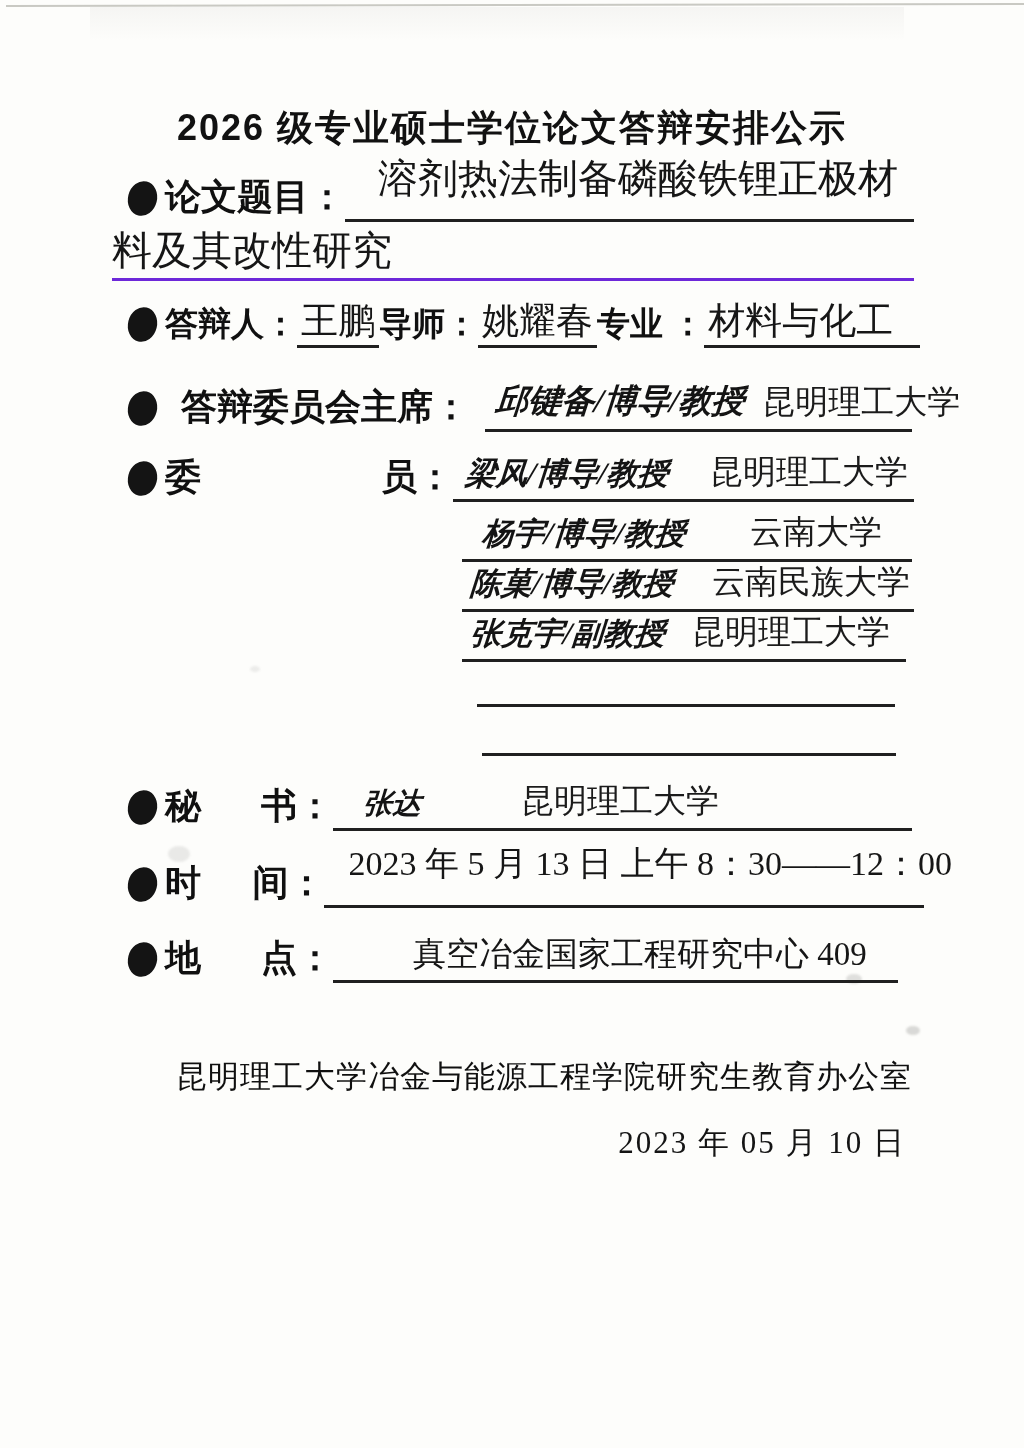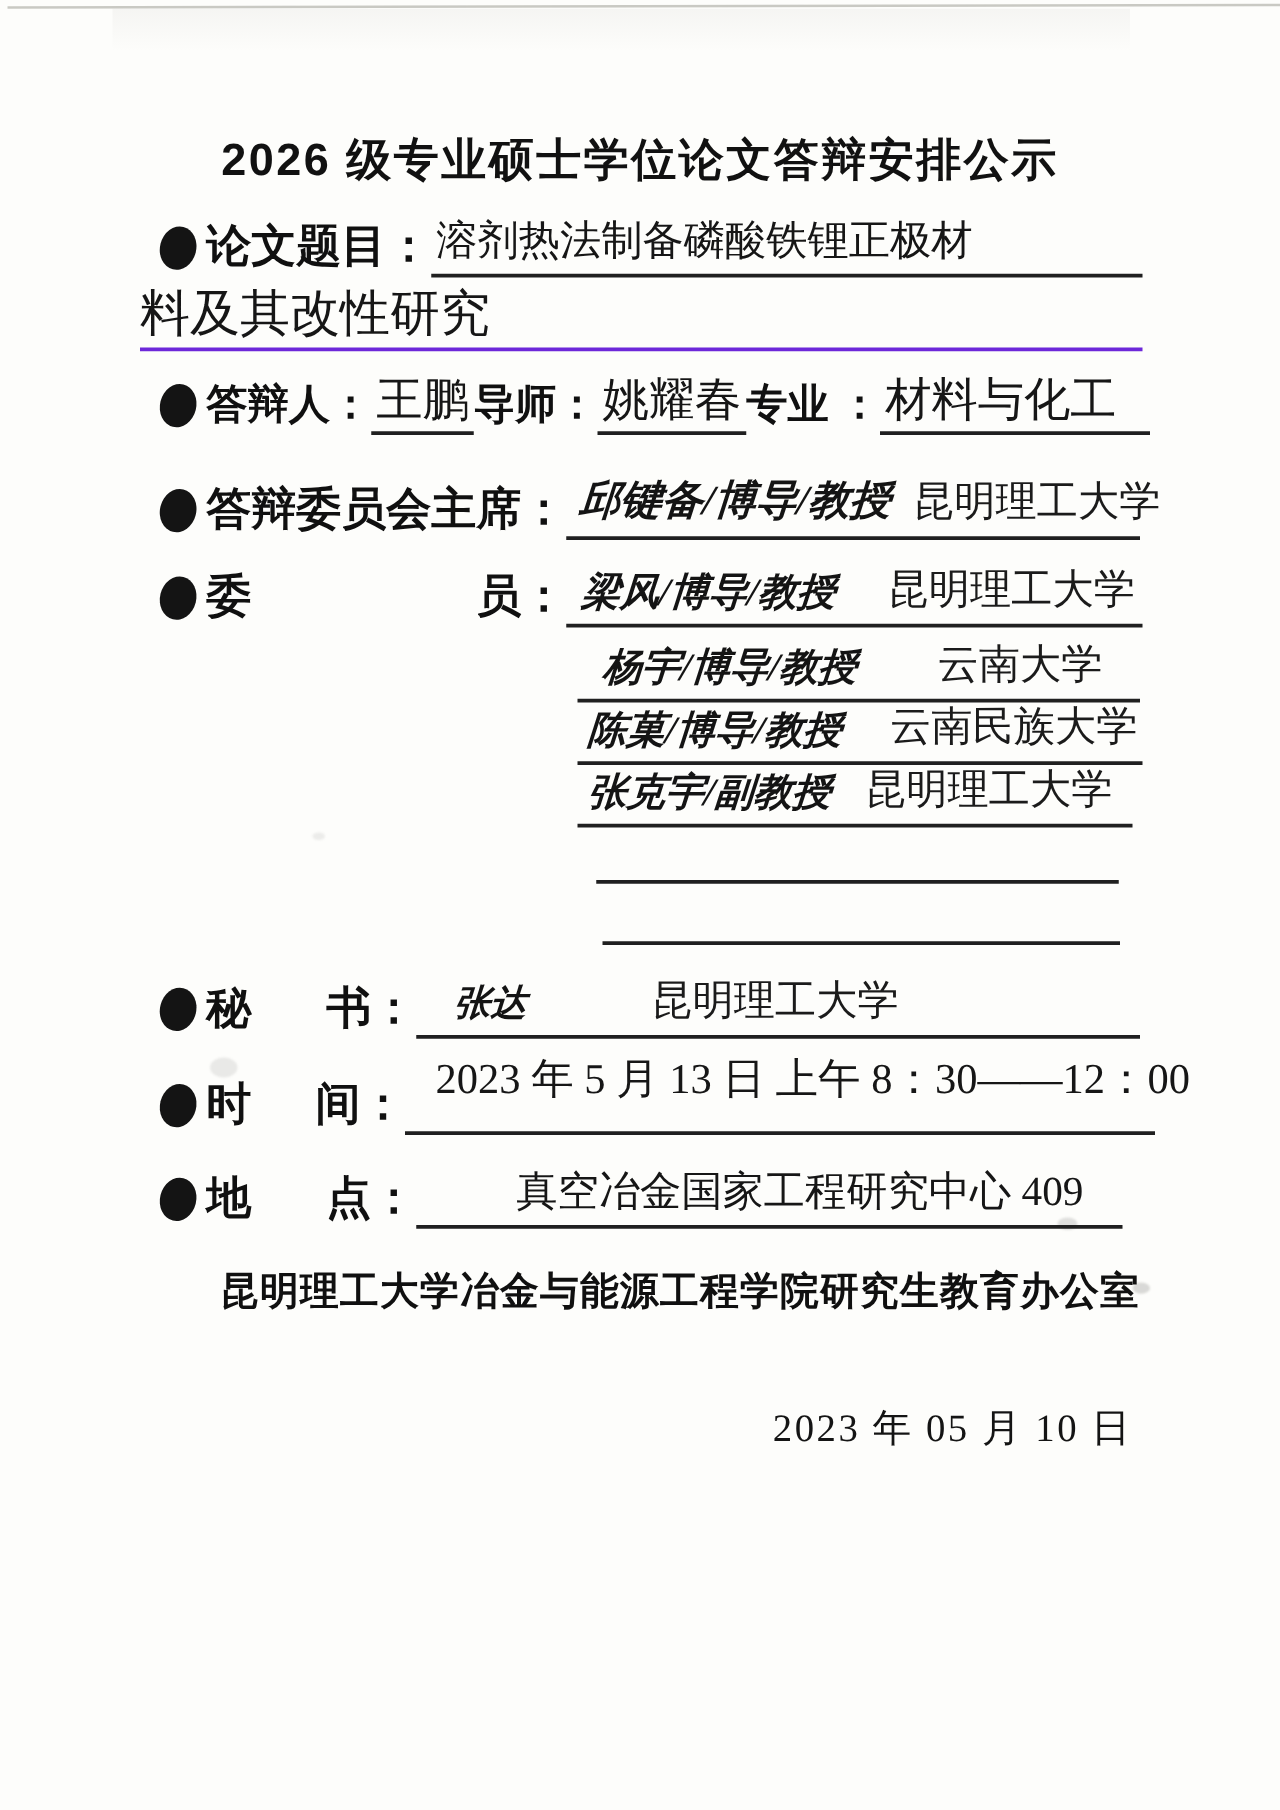--- a/index.html
+++ b/index.html
@@ -50,34 +50,34 @@
   .val{font-size:39px;line-height:1.12;padding:0 4px 5px 4px;white-space:nowrap;color:#161616;}
   .script{
     font-style:italic;font-weight:700;font-size:31px;line-height:1.2;
     padding-bottom:7px;white-space:nowrap;color:#141414;
     transform:skewX(-4deg);
   }
   .inst{font-size:33px;line-height:1.2;padding-bottom:6px;white-space:nowrap;color:#1b1b1b;}
 
   
   .r-thesis{top:166px;left:128px;right:110px;height:56px;}
-  .r-thesis .val{font-size:33px;padding-bottom:7px;}
+  .r-thesis .val{font-size:40px;padding-bottom:17px;margin-left:29px;}
   .r-thesis2{
     position:absolute;top:228px;left:112px;right:110px;
     border-bottom:3px solid #6d28d9;
     font-size:40px;line-height:1.15;padding-bottom:4px;color:#161616;
   }
 
   
   .r-defender{top:300px;left:128px;right:104px;height:48px;}
   .r-defender .lbl{font-size:33px;font-family:Liberation Serif, serif;}
   .r-defender .val{font-size:37px;padding-bottom:4px;}
 
   
-  .r-chair{top:380px;left:128px;right:112px;height:52px;}
+  .r-chair{top:380px;left:128px;right:112px;height:52px;gap:16px;}
   .r-chair .ubox{padding-left:10px;}
   .r-chair .script{font-size:33px;}
   .r-chair .inst{margin-left:18px;}
 
   
   .r-member1{top:452px;left:128px;right:110px;height:50px;}
   .lblspread{display:flex;justify-content:space-between;align-items:flex-end;}
   .lblspread-wide{width:288px;}
   .lblspread-narrow{width:168px;}
   .r-member1 .ubox .script{margin-left:12px;}
@@ -101,22 +101,22 @@
   .r-secretary{top:781px;left:128px;right:112px;height:50px;}
   .r-secretary .script{font-size:29px;margin-left:30px;}
   .r-secretary .inst{margin-left:100px;}
   .r-time{top:856px;left:128px;right:100px;height:52px;}
   .r-time .val{font-size:34px;padding-left:24px;padding-bottom:22px;}
   .r-place{top:931px;left:128px;right:126px;height:52px;}
   .r-place .val{font-size:33px;padding-left:80px;padding-bottom:7px;}
 
   
   .f-office{
-    position:absolute;top:1012px;left:0;right:112px;
-    text-align:right;font-weight:700;font-size:31px;letter-spacing:1px;color:#101010;margin-left:27px;
+    position:absolute;top:1056px;left:0;right:112px;
+    text-align:right;font-weight:400;font-size:31px;letter-spacing:1px;color:#101010;margin-left:27px;
   }
   .f-date{
     position:absolute;top:1122px;left:0;right:118px;
     text-align:right;font-size:31px;letter-spacing:2px;color:#141414;
   }
 </style>
 </head>
 <body>
 
 <div class="page">

